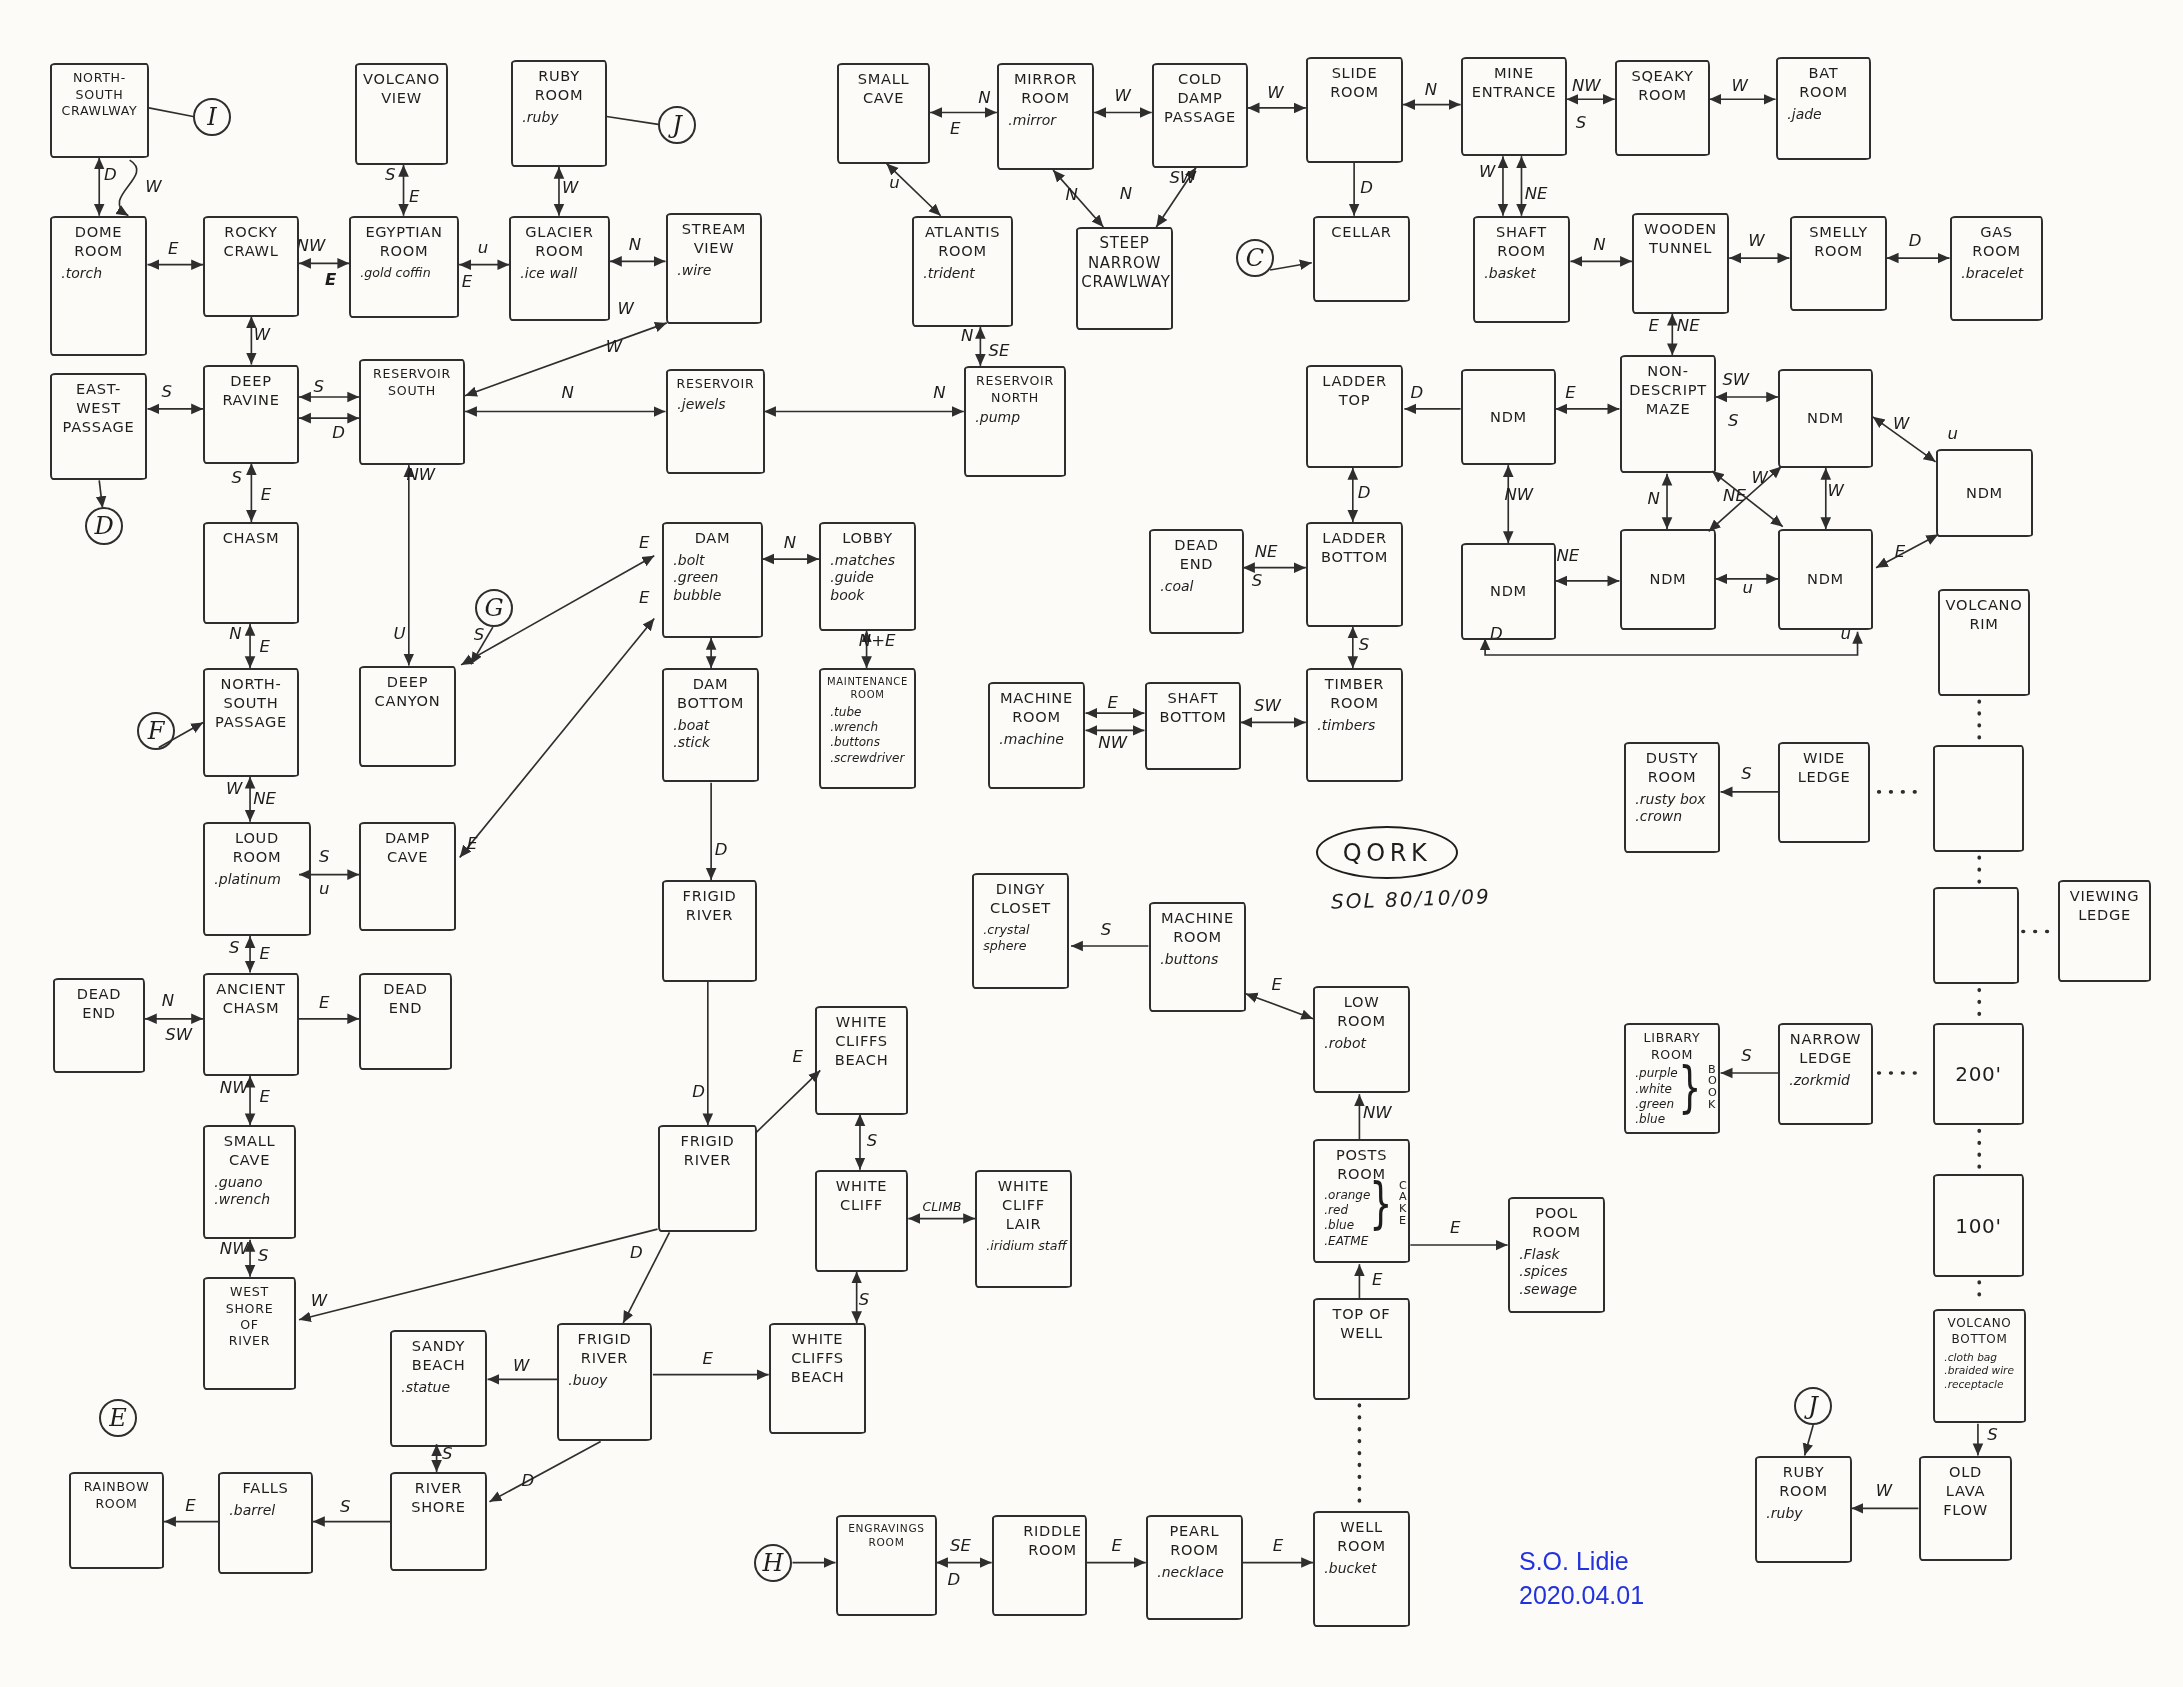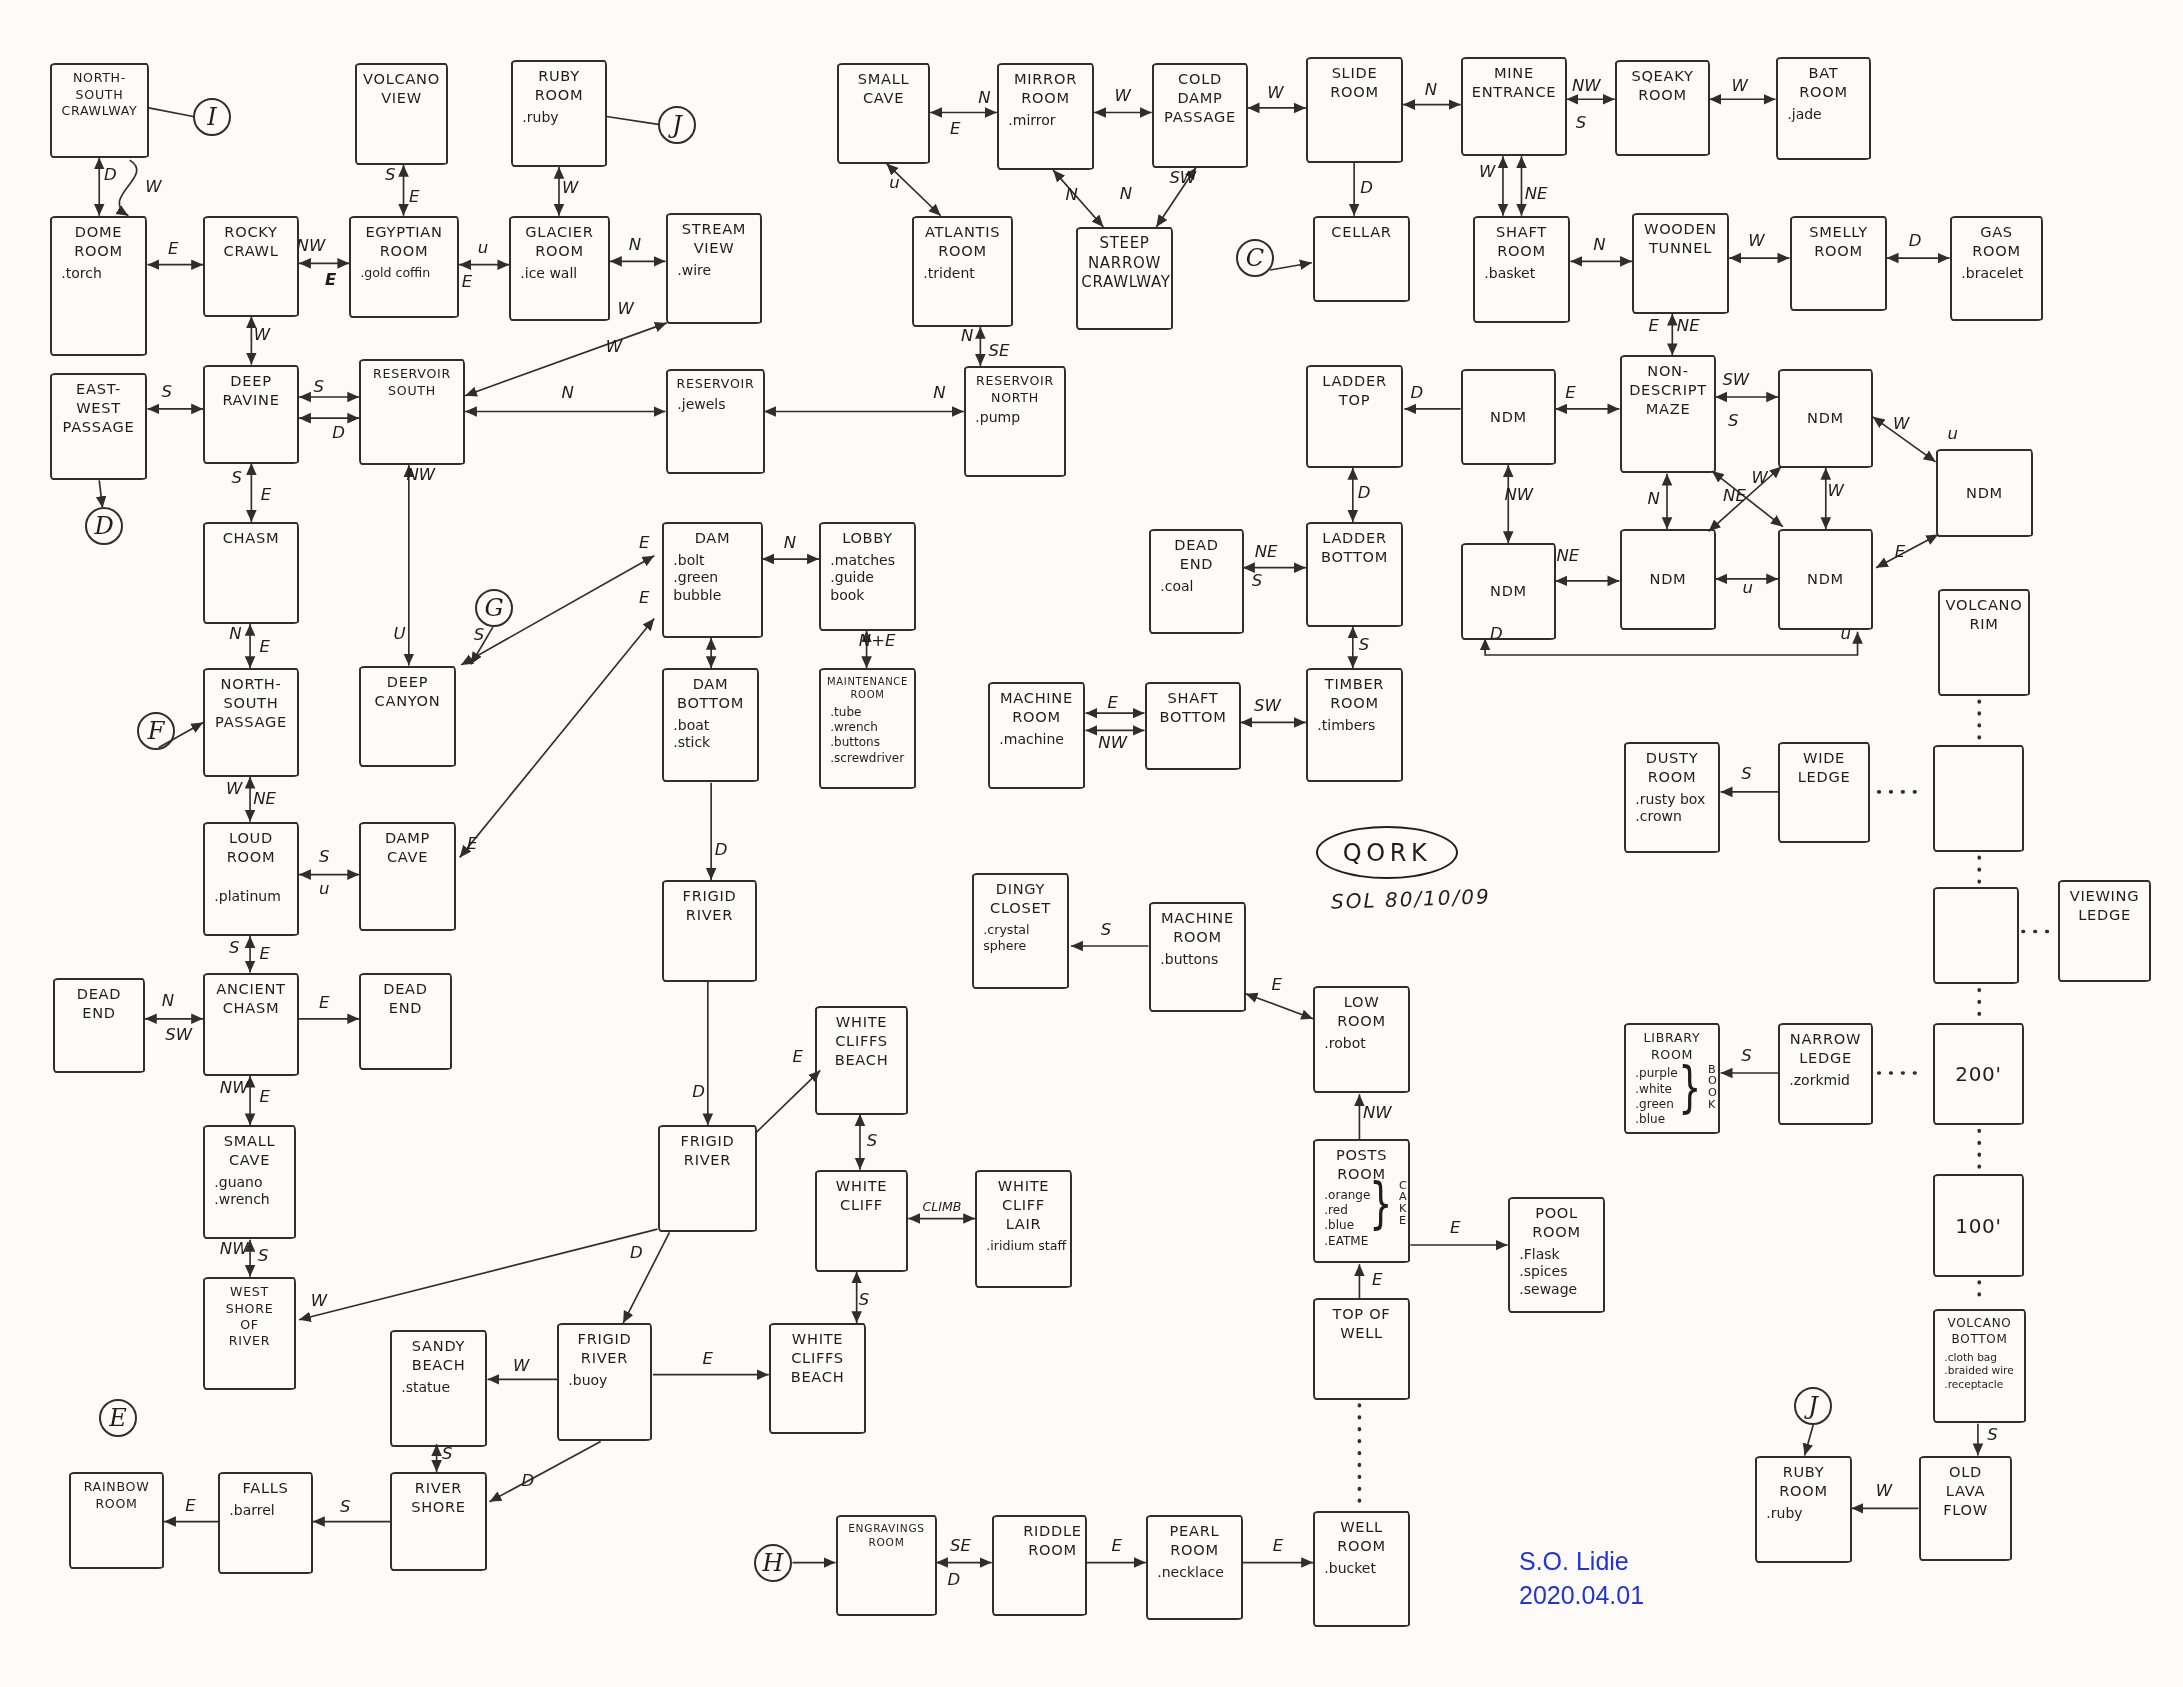--- a/index.html
+++ b/index.html
@@ -8,21 +8,21 @@
     font-family:"DejaVu Sans",sans-serif;color:#222;overflow:hidden;}
   #wires{position:absolute;left:0;top:0;}
   .wire{stroke:#2e2e2e;stroke-width:2.5;fill:none;}
   .wire.dotted{stroke-width:5.5;stroke-dasharray:1 17;stroke-linecap:round;}
   .dir{font-family:"DejaVu Sans",sans-serif;font-style:italic;font-size:25px;fill:#1e1e1e;text-anchor:middle;}
   .room{position:absolute;border:2px solid #2e2e2e;box-sizing:border-box;
     border-radius:5.3px 2.6px 6px 3.3px/3.3px 6px 2.6px 5.3px;padding:5.3px 3.3px 2.6px;
     display:flex;flex-direction:column;}
   .room.mid{justify-content:center;padding:0;}
   .rlabel{font-size:14.6px;letter-spacing:0.7px;text-align:center;white-space:pre-line;line-height:1.3;color:#1e1e1e;}
-  .ritems{margin-top:3.3px;align-self:flex-start;text-align:left;padding-left:6px;font-size:14px;line-height:1.28;color:#1e1e1e;}
+  .ritems{margin-top:3.3px;align-self:flex-start;text-align:left;padding-left:6px;font-size:14px;line-height:1.28;color:#1e1e1e;font-style:italic;}
   .ritem{white-space:normal;}
   .letter{position:absolute;width:38px;height:38px;border:2px solid #2e2e2e;border-radius:50%;
     display:flex;align-items:center;justify-content:center;box-sizing:border-box;
     font-family:"DejaVu Serif",serif;font-style:italic;font-size:24px;color:#1e1e1e;}
   .bracewrap{position:absolute;right:1.3px;top:34px;display:flex;align-items:center;}
   .bracechar{font-size:56px;line-height:1;transform:scaleX(.65);color:#1e1e1e;}
   .braceword{font-size:11.2px;line-height:1.05;white-space:pre-line;color:#1e1e1e;}
   .qork{position:absolute;left:1316px;top:826px;width:142px;height:53px;border:2.3px solid #1e1e1e;
     border-radius:50%;display:flex;align-items:center;justify-content:center;box-sizing:border-box;}
   .qork span{font-size:24px;letter-spacing:4.6px;color:#1e1e1e;}
@@ -531,21 +531,21 @@
 ROOM</div>
       <div class="ritems">
         <div class="ritem">.rusty box</div>
         <div class="ritem">.crown</div>
       </div>
     </div>
     <div class="room" style="left: 1778px; top: 742px; width: 92px; height: 101px;">
       <div class="rlabel">WIDE
 LEDGE</div>
     </div>
-    <div class="room" style="left: 203px; top: 822px; width: 96px; height: 114px; gap: 17px;">
+    <div class="room" style="left: 203px; top: 822px; width: 108px; height: 114px;">
       <div class="rlabel">LOUD
 ROOM</div>
       <div class="ritems">
         <div class="ritem">.platinum</div>
       </div>
     </div>
     <div class="room" style="left: 359px; top: 822px; width: 97px; height: 109px;">
       <div class="rlabel">DAMP
 CAVE</div>
     </div>

